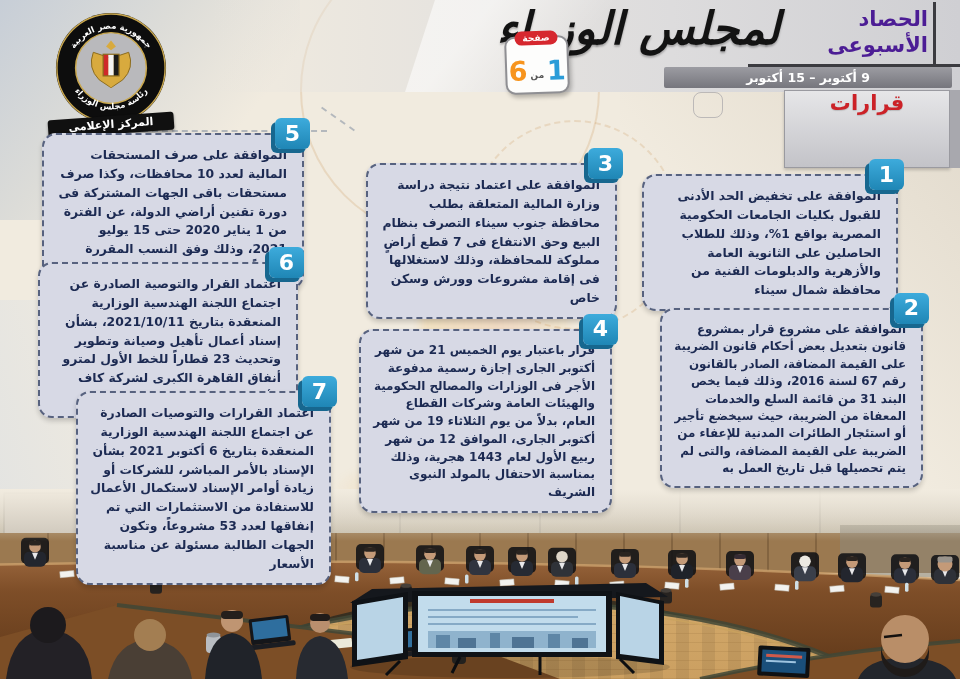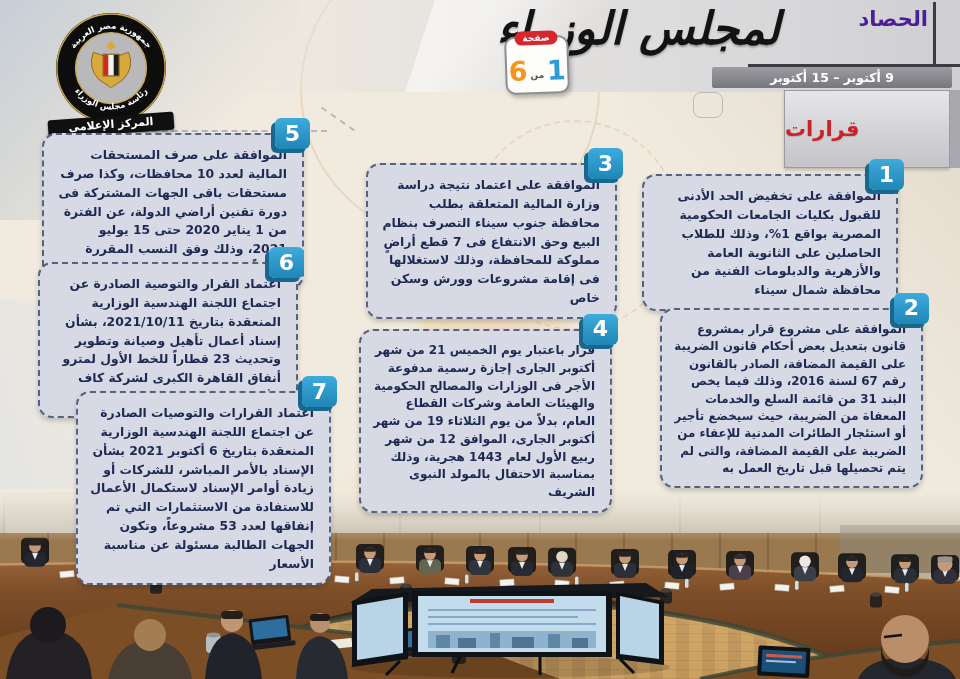--- a/index.html
+++ b/index.html
@@ -28,21 +28,21 @@
   .header-band { position:absolute; left:0; top:0; width:960px; height:92px;
     background:linear-gradient(to left, #cfcfd3 0%, #dddcdd 30%, #e7e4df 55%, rgba(241,235,223,0) 78%); }
   .header-band:before { content:""; position:absolute; left:420px; top:0; width:260px; height:92px;
     background:linear-gradient(115deg, rgba(255,255,255,.55) 20%, rgba(255,255,255,0) 60%); transform:skewX(-18deg); }
   .header-frame-v { position:absolute; right:24px; top:2px; width:3px; height:64px; background:#3b3b40; }
   .header-frame-h { position:absolute; right:0; top:64px; width:212px; height:3px; background:#3b3b40; }
   .program-title { position:absolute; right:32px; top:6px; width:112px; text-align:right; direction:rtl;
     color:#4c1d95; font-weight:bold; font-size:21px; line-height:1.25; }
   .main-title { position:absolute; right:180px; top:2px; direction:rtl; color:#131313; font-weight:bold;
     font-size:45px; letter-spacing:-1px; text-shadow:0 2px 2px rgba(0,0,0,.25);font-style:italic; }
-  .date-bar { position:absolute; right:8px; top:67px; width:240px; height:21px;
+  .date-bar { position:absolute; right:8px; top:67px; width:288px; height:21px;
     background:linear-gradient(#9c9ca2,#76767d); color:#fff; font-size:12.5px; font-weight:bold;
     display:flex; align-items:center; justify-content:center; direction:rtl; border-radius:2px; }
 
   
   .page-badge { position:absolute; left:505px; top:36px; width:64px; height:58px; background:#fdfdfc;
     border:2px solid #8f8f93; border-radius:10px; box-shadow:2px 3px 4px rgba(0,0,0,.25); transform:rotate(-2deg); }
   .page-badge .tab { position:absolute; left:50%; top:-7px; transform:translateX(-50%); background:#d6272e;
     color:#fff; font-size:9px; font-weight:bold; padding:2px 8px; border-radius:7px; direction:rtl; white-space:nowrap; }
   .page-badge .nums { position:absolute; inset:12px 4px 2px 4px; display:flex; direction:rtl;
     align-items:center; justify-content:center; gap:3px; }
@@ -53,21 +53,21 @@
   
   .logo { position:absolute; left:52px; top:4px; width:118px; height:132px; }
   .logo svg { width:100%; height:100%; }
   .logo-ribbon { position:absolute; left:-4px; bottom:2px; width:126px; background:#101010; color:#fff;
     font-size:11px; font-weight:bold; text-align:center; direction:rtl; padding:2px 0 3px;
     border-radius:3px; transform:rotate(-4deg); box-shadow:0 2px 3px rgba(0,0,0,.4); }
 
   
   .section-title { position:absolute; left:784px; top:90px; width:166px; height:78px;
     background:linear-gradient(#e6e6e8,#c3c3c8); border:1px solid #9a9aa0; box-shadow:0 2px 3px rgba(0,0,0,.2);
-    display:flex; flex-direction:column; align-items:flex-end; justify-content:center; direction:rtl; }
+    display:flex; flex-direction:row; align-items:flex-start; justify-content:center; direction:rtl; }
   .section-title .l1, .section-title .l2 { color:#cc2127; font-weight:bold; font-size:21px; line-height:1.15;
     text-shadow:0 1px 1px rgba(0,0,0,.15); }
   .section-accent { position:absolute; left:950px; top:90px; width:10px; height:78px; background:#a8a8ae; }
 
   
   .dbox { position:absolute; background:#d7d9e5; border:2px dashed #57627f; border-radius:14px;
     padding:11px 15px 9px 12px; direction:rtl; text-align:right; color:#1c2a52; font-weight:bold;
     font-size:12.4px; line-height:1.52; box-shadow:0 3px 5px rgba(0,0,0,.18); z-index:5; }
   .dbox .num { position:absolute; top:-17px; left:auto; right:-8px; width:35px; height:31px;
     background:linear-gradient(#3dabdc,#1f86b5); border-radius:6px; color:#fff; font-size:22px; font-weight:bold;
@@ -98,20 +98,21 @@
   <div class="flag-watermark"></div>
   <div class="glow-orange"></div>
   <div class="dash-line" style="left:142px;top:130px;width:185px;"></div>
   <div class="dash-line" style="left:318px;top:118px;width:40px;transform:rotate(35deg);"></div>
 
   <div class="header-band"></div>
   <div class="header-frame-v"></div>
   <div class="header-frame-h"></div>
   <div class="program-title">
     <div>الحصاد</div>
+    <div>الأسبوعى</div>
   </div>
   <div class="main-title">لمجلس الوزراء</div>
   <div class="date-bar">9 أكتوبر – 15 أكتوبر</div>
 
   <div class="page-badge">
     <div class="tab">صفحة</div>
     <div class="nums">
       <span class="cur">1</span>
       <span class="of">من</span>
       <span class="tot">6</span>

